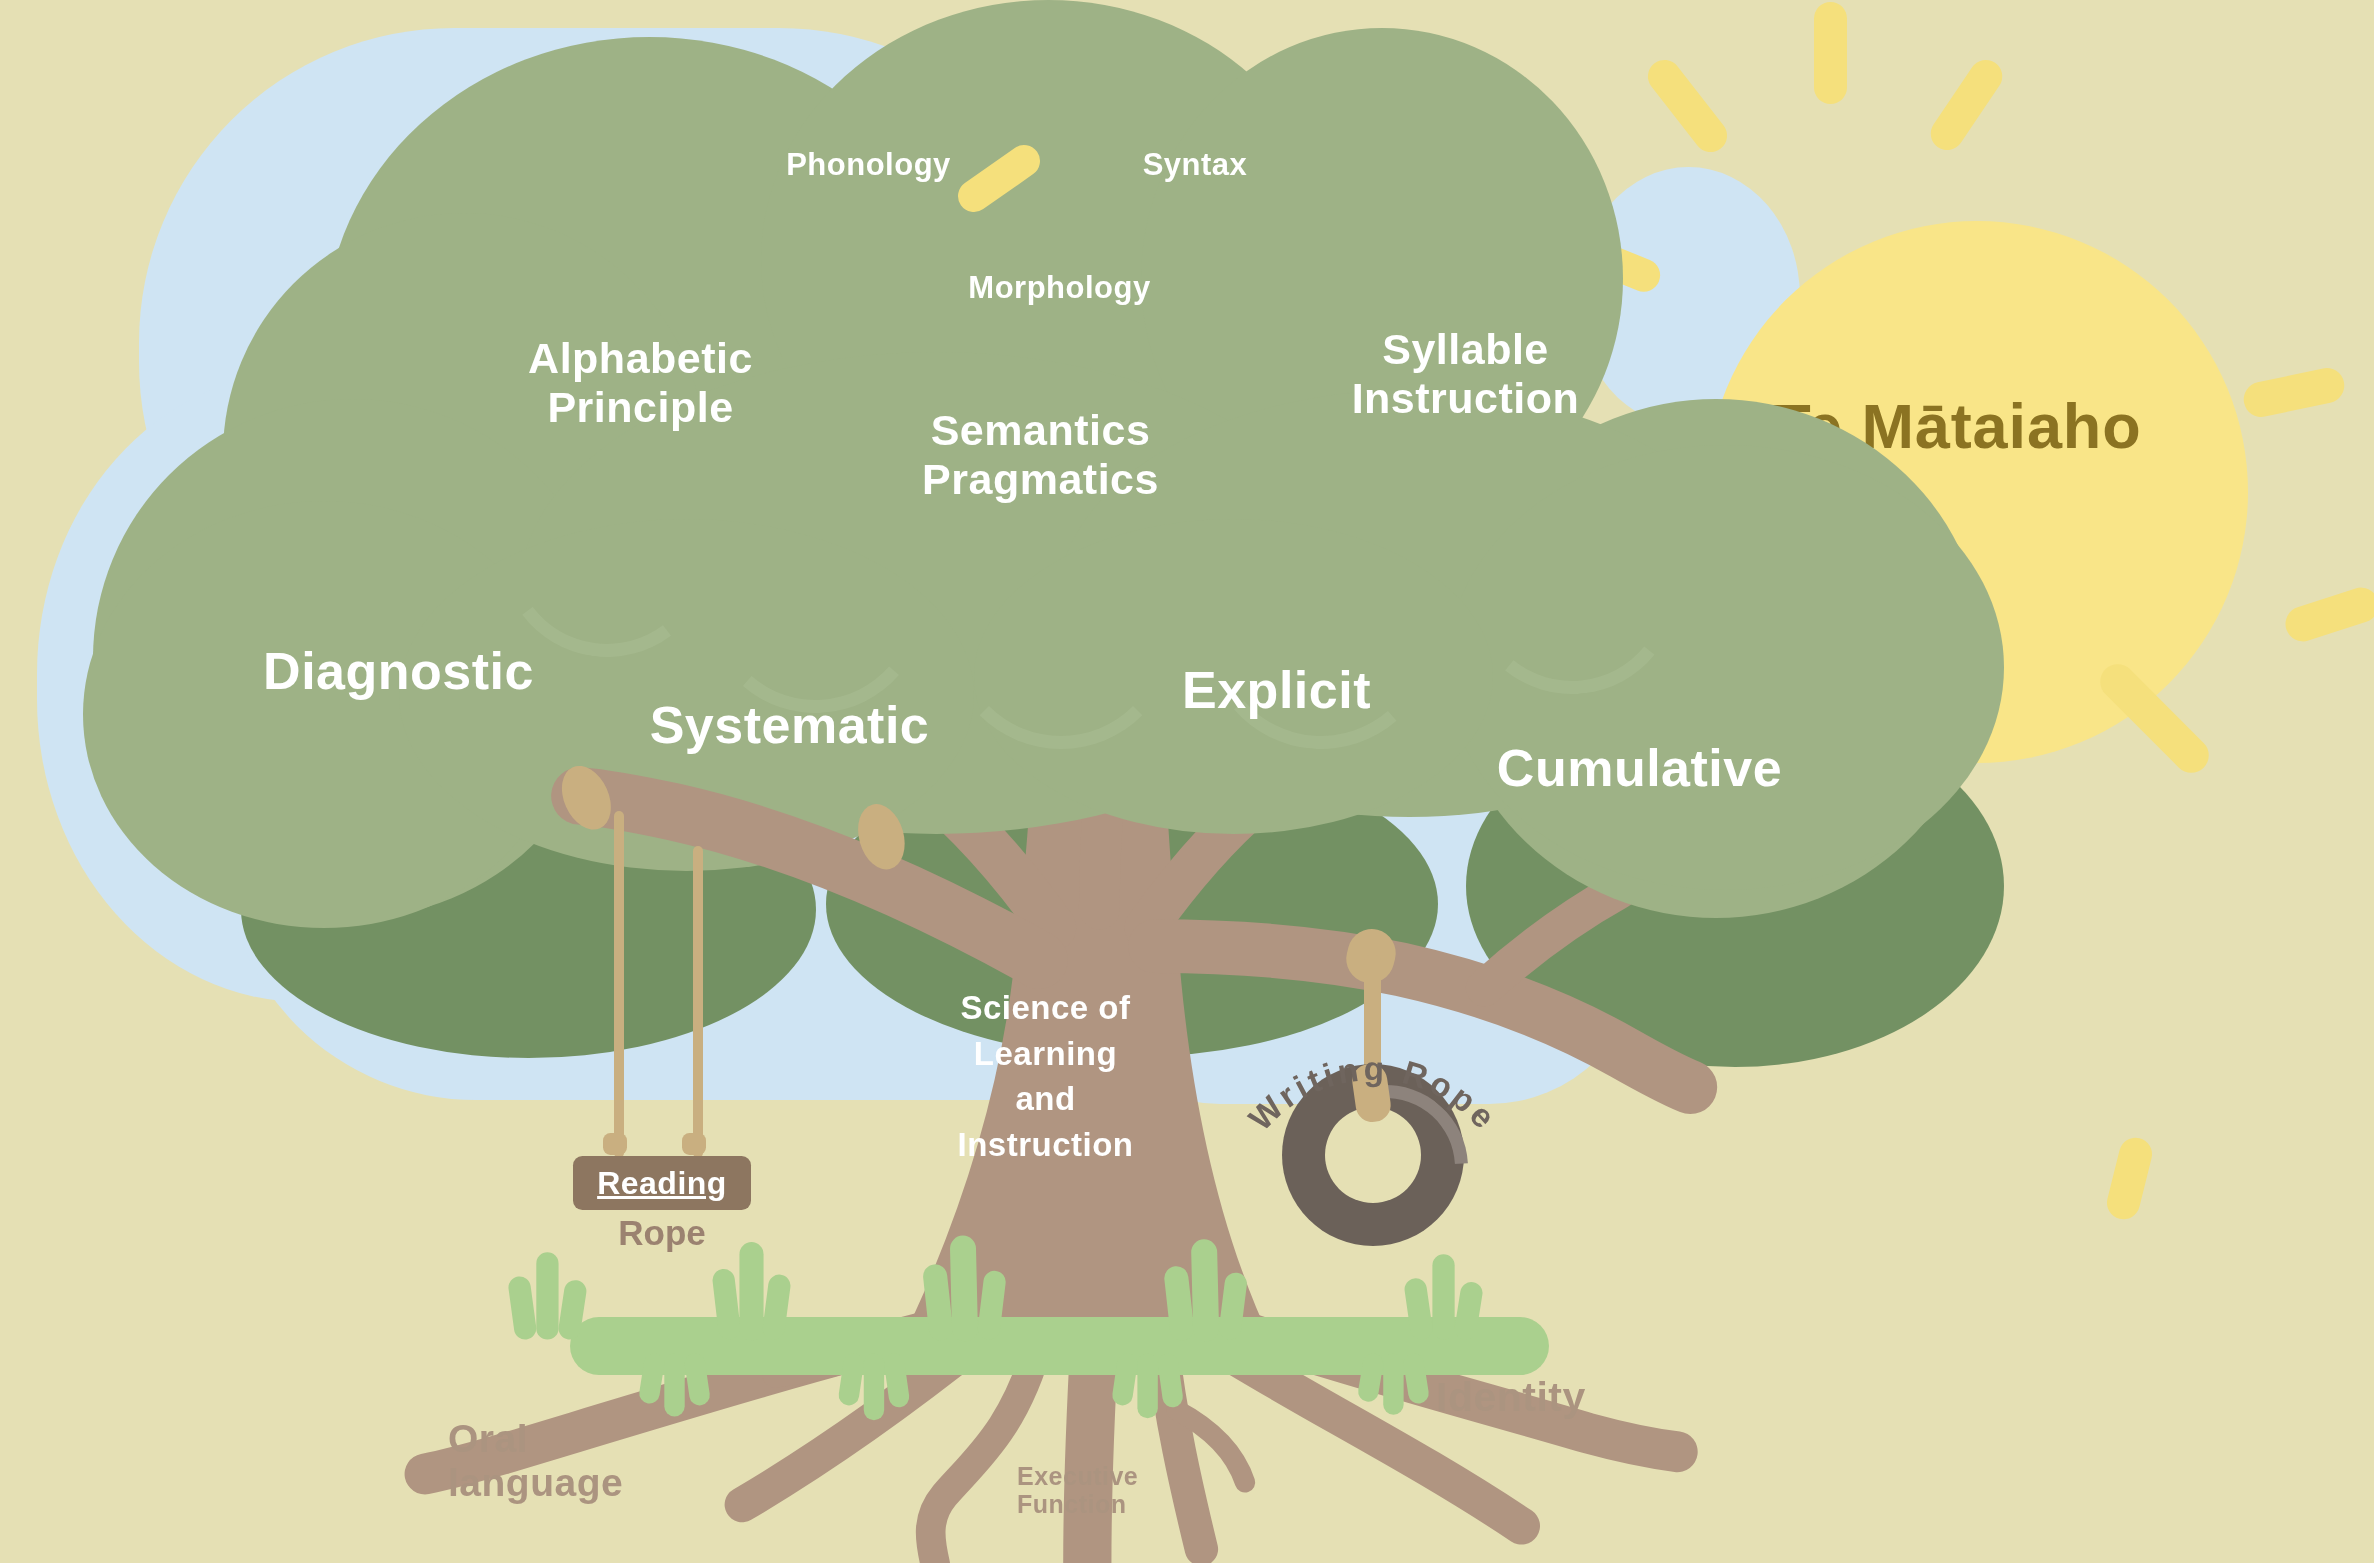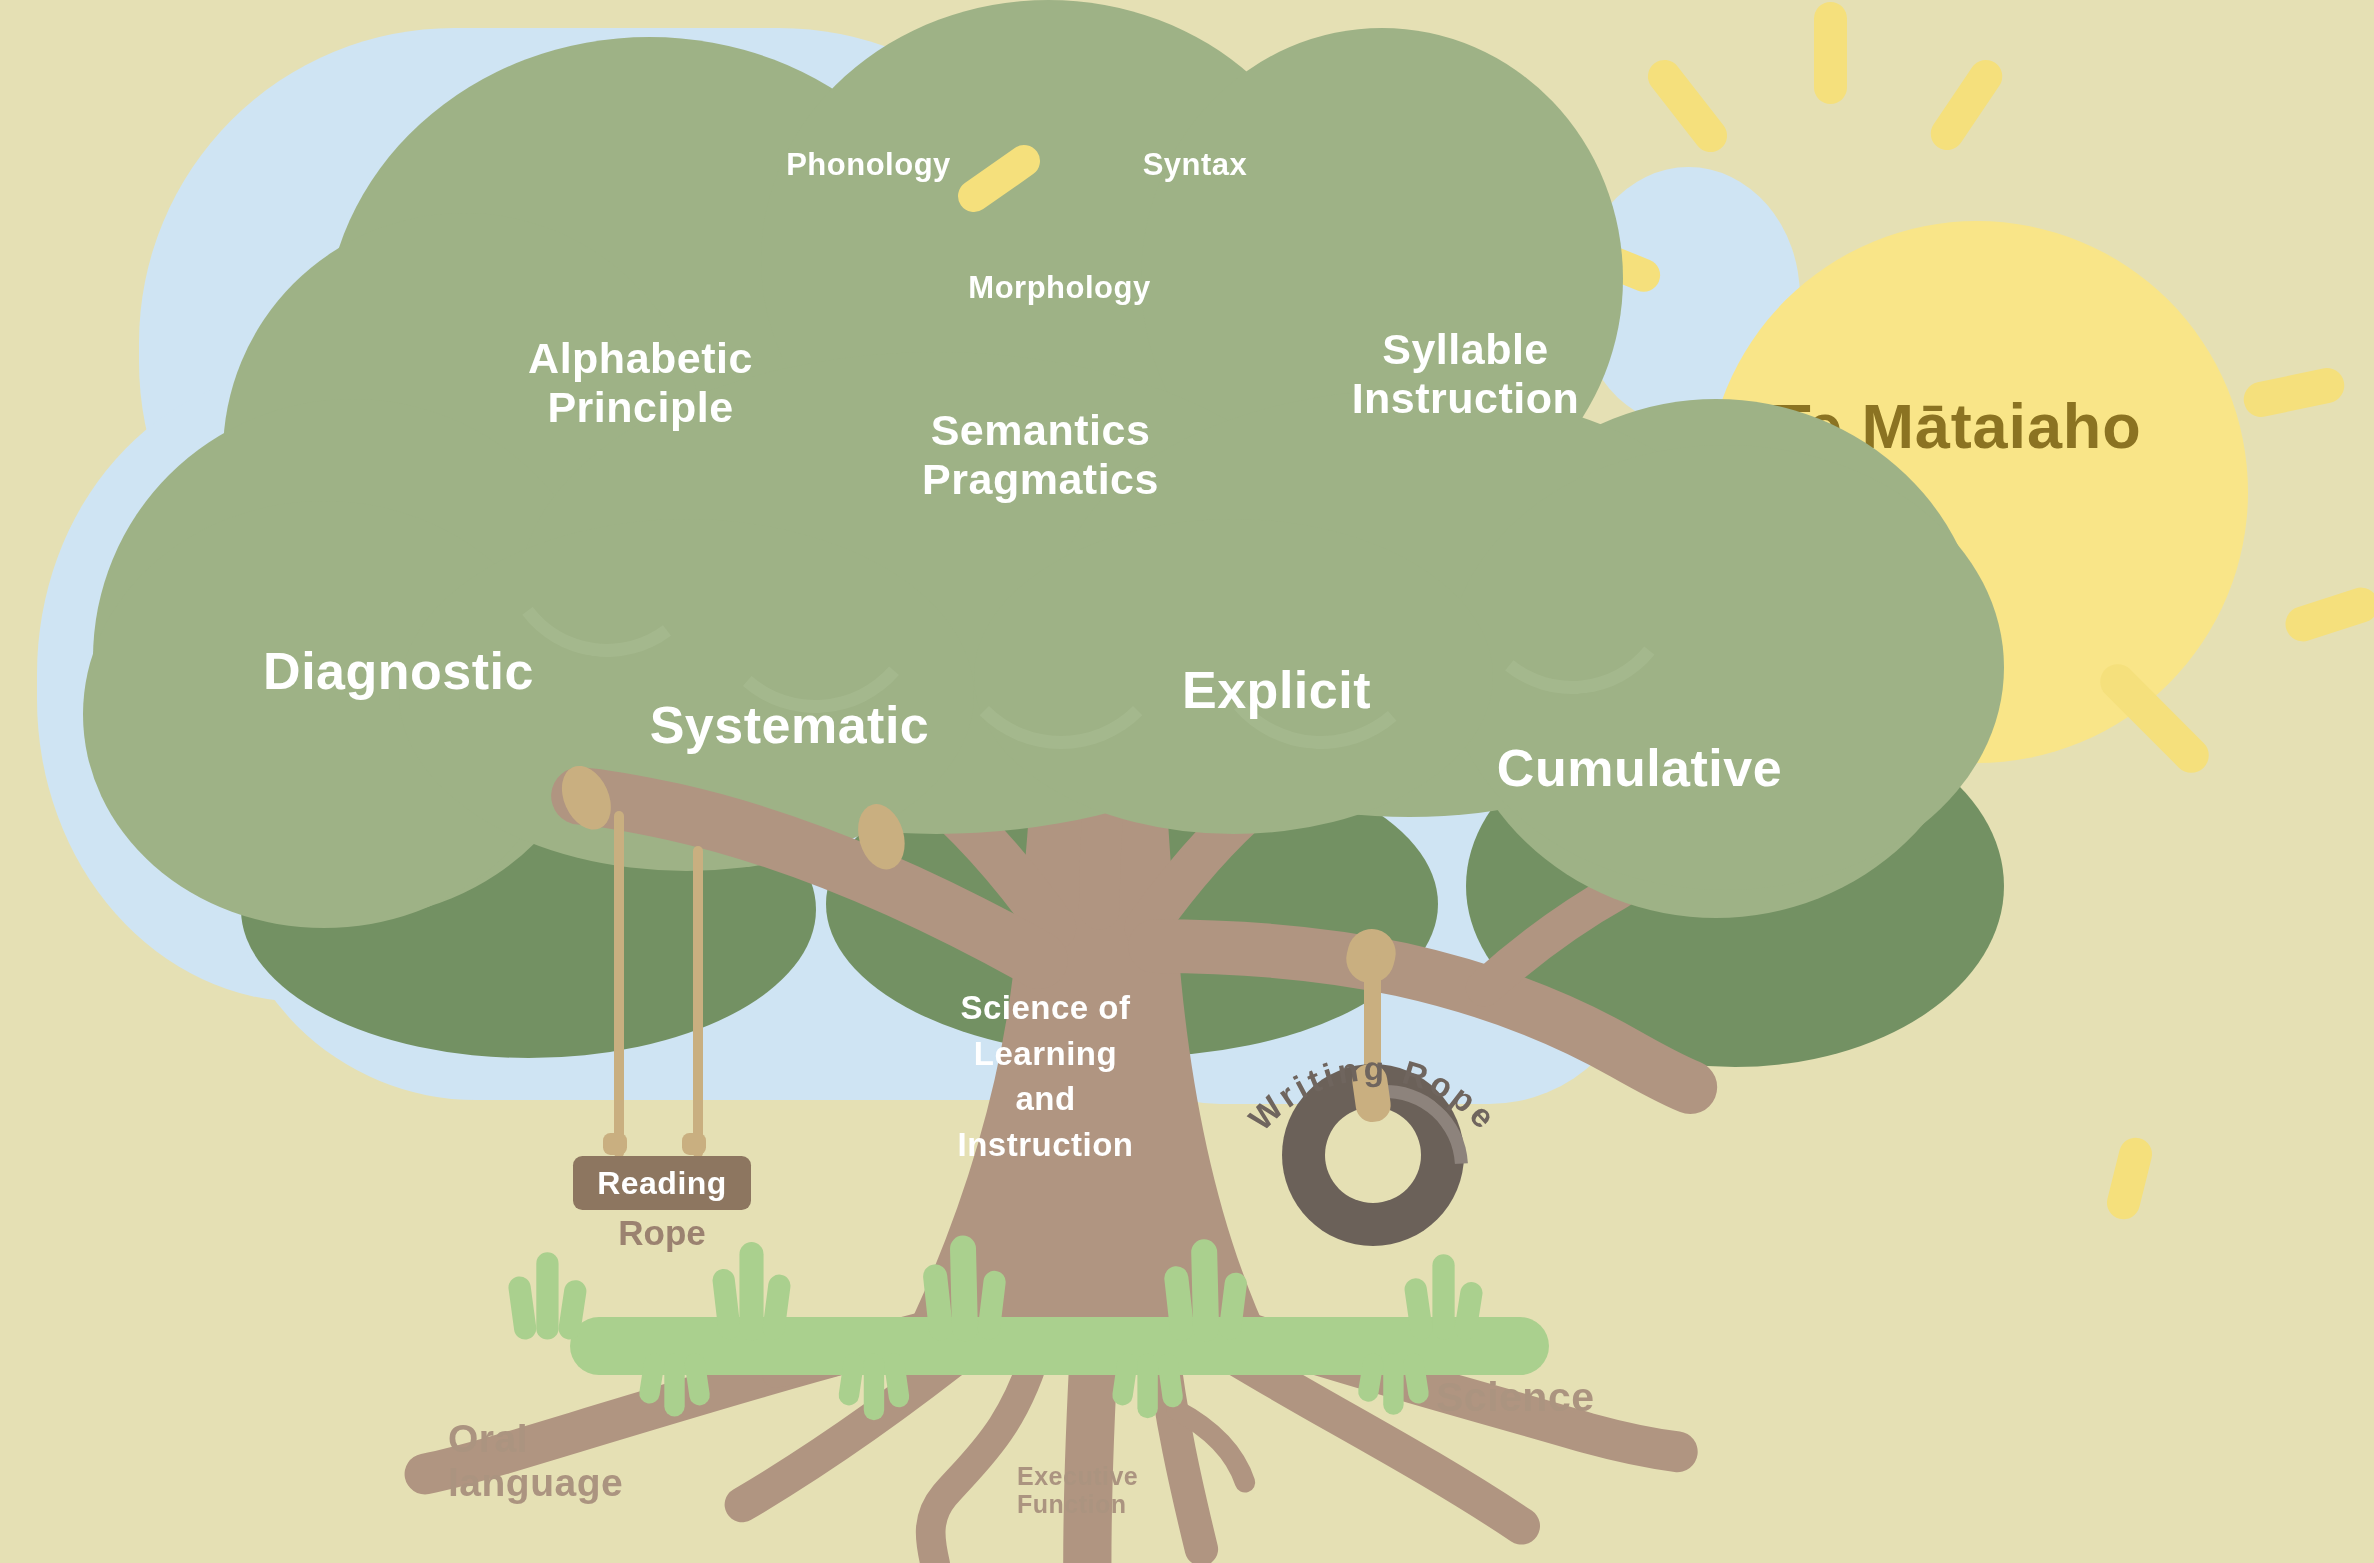--- a/index.html
+++ b/index.html
@@ -102,21 +102,21 @@
     <ellipse cx="632" cy="860" rx="24" ry="36" fill="#c9af80" transform="rotate(-24 632 860)"></ellipse>
     <ellipse cx="950" cy="902" rx="24" ry="36" fill="#c9af80" transform="rotate(-16 950 902)"></ellipse>
   </svg>
 
   <div class="ropev" style="left:614px;top:811px;width:10.2px;height:347px;z-index:7"></div>
   <div class="ropev" style="left:693px;top:846px;width:10.2px;height:312px;z-index:7"></div>
   <div class="knob" style="left:603px;top:1133px;width:24px;height:22px;z-index:7"></div>
   <div class="knob" style="left:682px;top:1133px;width:24px;height:22px;z-index:7"></div>
   <div class="abs" style="left:573px;top:1156px;width:178px;height:54px;background:var(--sign);border-radius:9.3px;z-index:7;
               display:flex;align-items:center;justify-content:center;">
-    <span style="color:var(--white);font-size:32px;letter-spacing:0.5px;">Reading</span>
+    <span style="color:var(--white);font-size:32px;letter-spacing:0.5px;text-decoration:underline;">Reading</span>
   </div>
   <div class="abs" style="left:573px;top:1213px;width:178px;text-align:center;font-size:35px;color:var(--signtxt);z-index:7">Rope</div>
 
   <div class="abs" style="left:1347px;top:929px;width:48px;height:54px;background:var(--rope);border-radius:24px;transform:rotate(14deg);z-index:7"></div>
   <div class="ropev" style="left:1364px;top:955px;width:16.7px;height:125px;z-index:7"></div>
   <div class="blob" style="left:1282px;top:1064px;width:182px;height:182px;background:var(--tire);z-index:7"></div>
   <div class="blob" style="left:1325px;top:1107px;width:96px;height:96px;background:var(--bg);z-index:7"></div>
   <div class="blob" style="left:1303px;top:1085px;width:139px;height:139px;background:transparent;border:13px solid transparent;border-top-color:var(--tirehl);transform:rotate(42deg);z-index:7"></div>
   <div class="abs" style="left:1354px;top:1064px;width:35px;height:58px;background:var(--rope);border-radius:16.7px;transform:rotate(-8deg);z-index:7"></div>
   <svg class="layer" viewBox="0 0 2560 1686" style="z-index:8">
@@ -187,16 +187,16 @@
   </div>
 
   <div class="rootlabel" style="left:448px;top:1417px;font-size:39px;z-index:8">
     <div>Oral</div>
     <div>language</div>
   </div>
   <div class="rootlabel" style="left:1017px;top:1462px;font-size:25px;z-index:8">
     <div>Executive</div>
     <div>Function</div>
   </div>
-  <div class="rootlabel" style="left:1436px;top:1375px;font-size:41px;z-index:8">Science</div>
+  <div class="rootlabel" style="left:1436px;top:1375px;font-size:41px;z-index:8">Identity</div>
 
 </div>
 
 
 </body></html>

